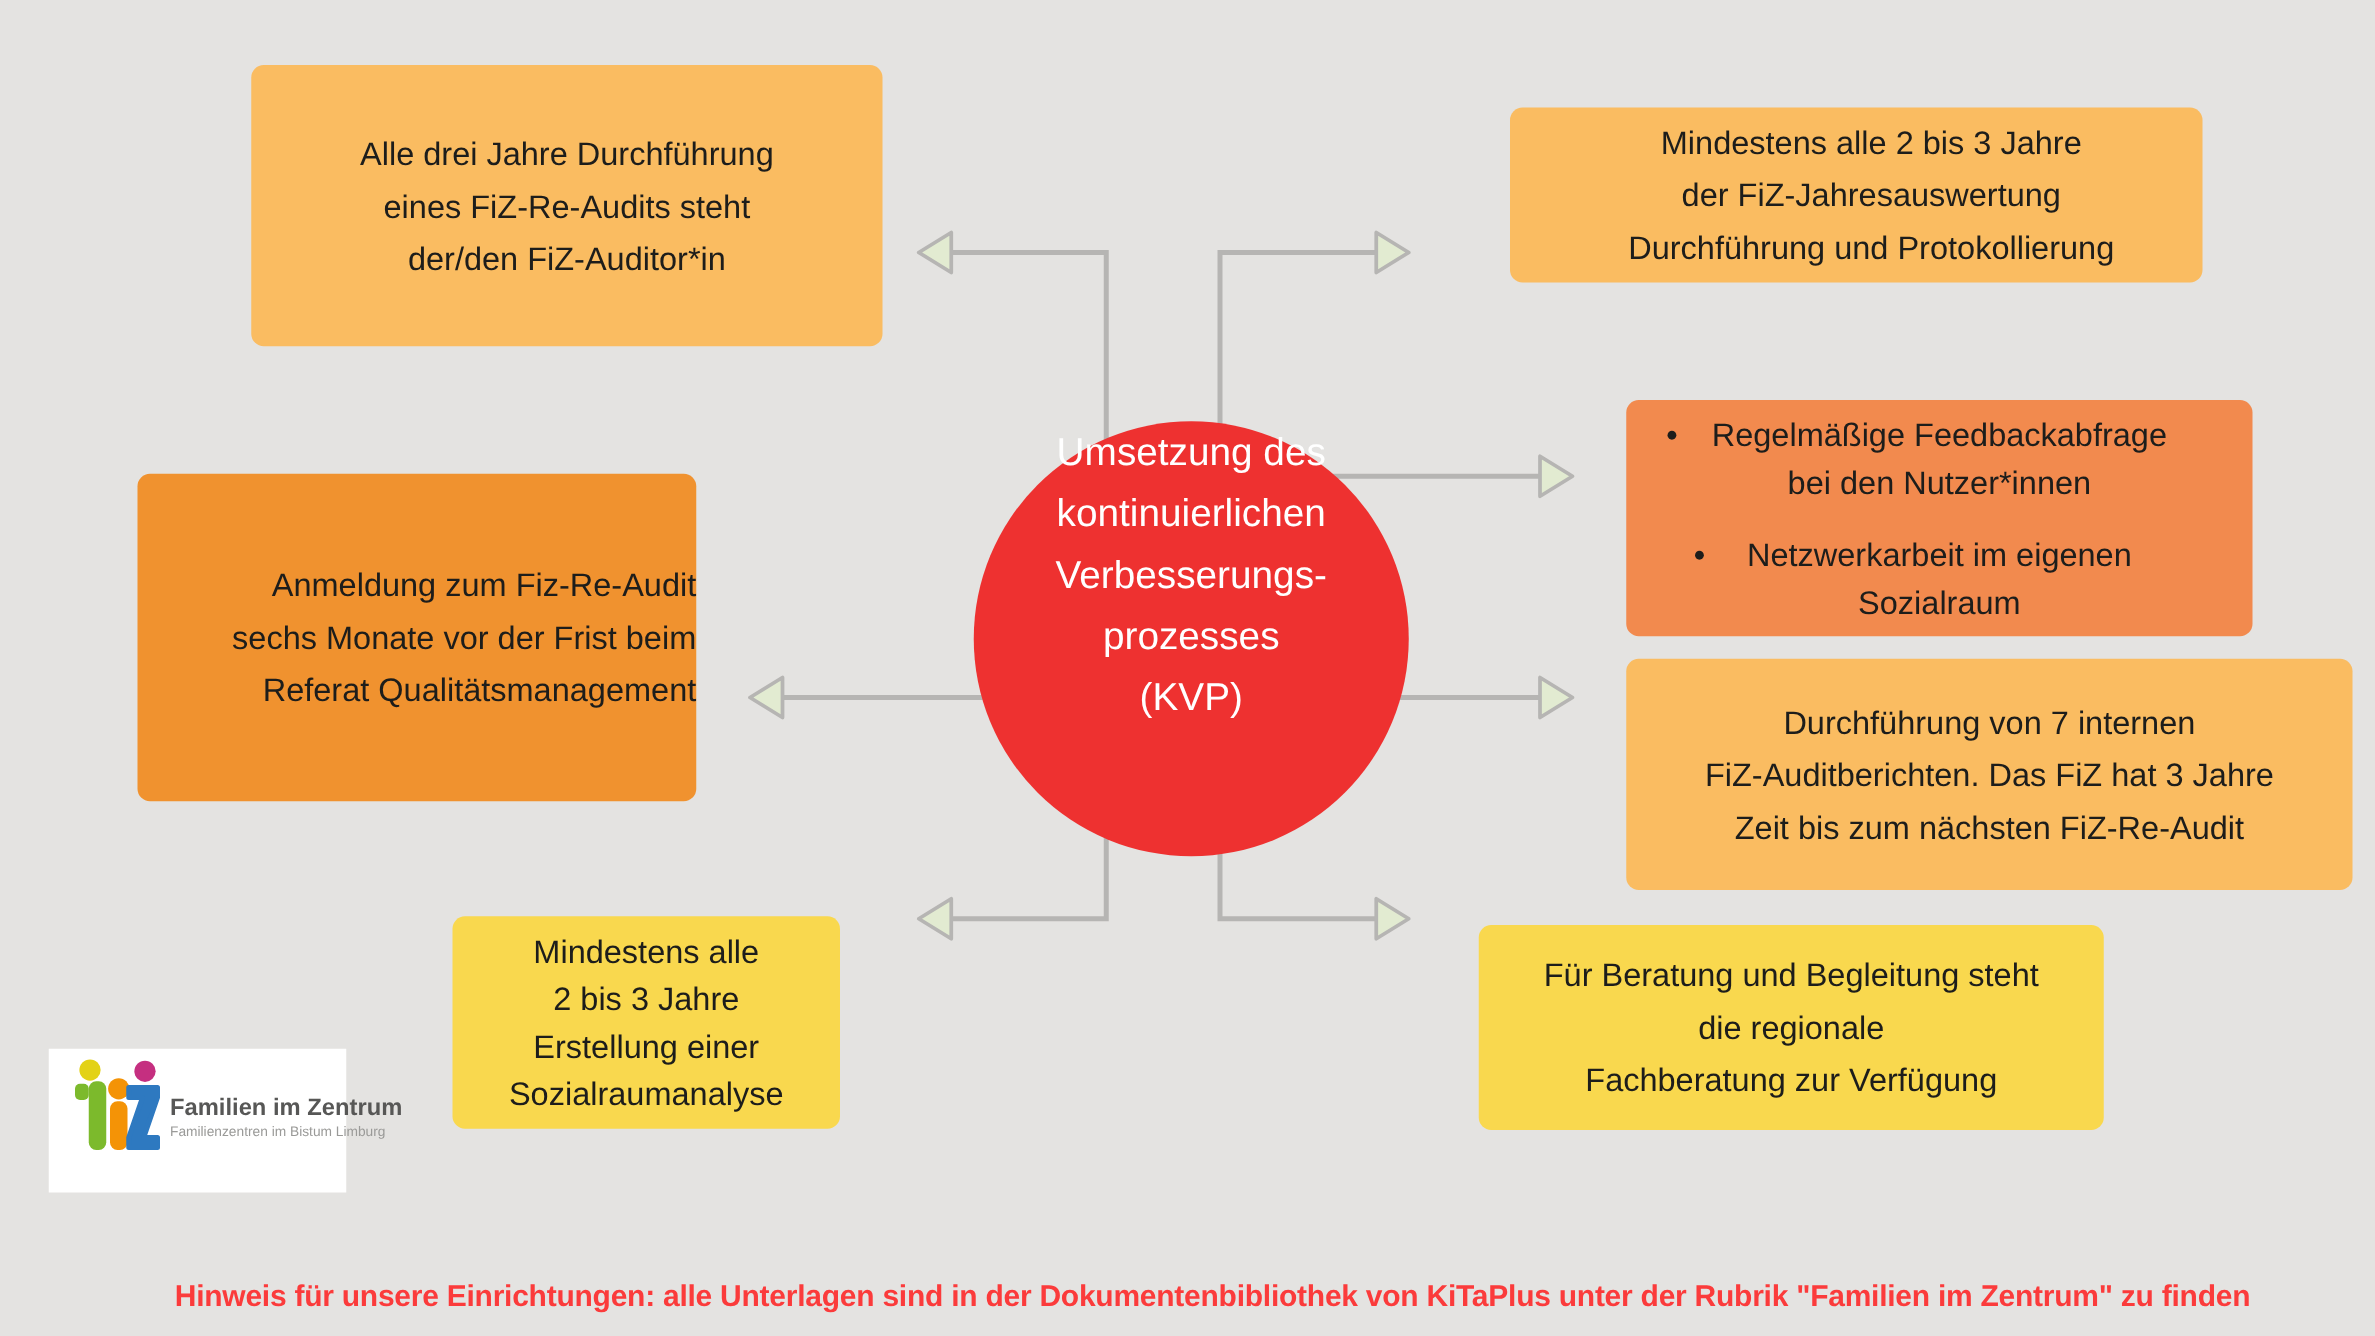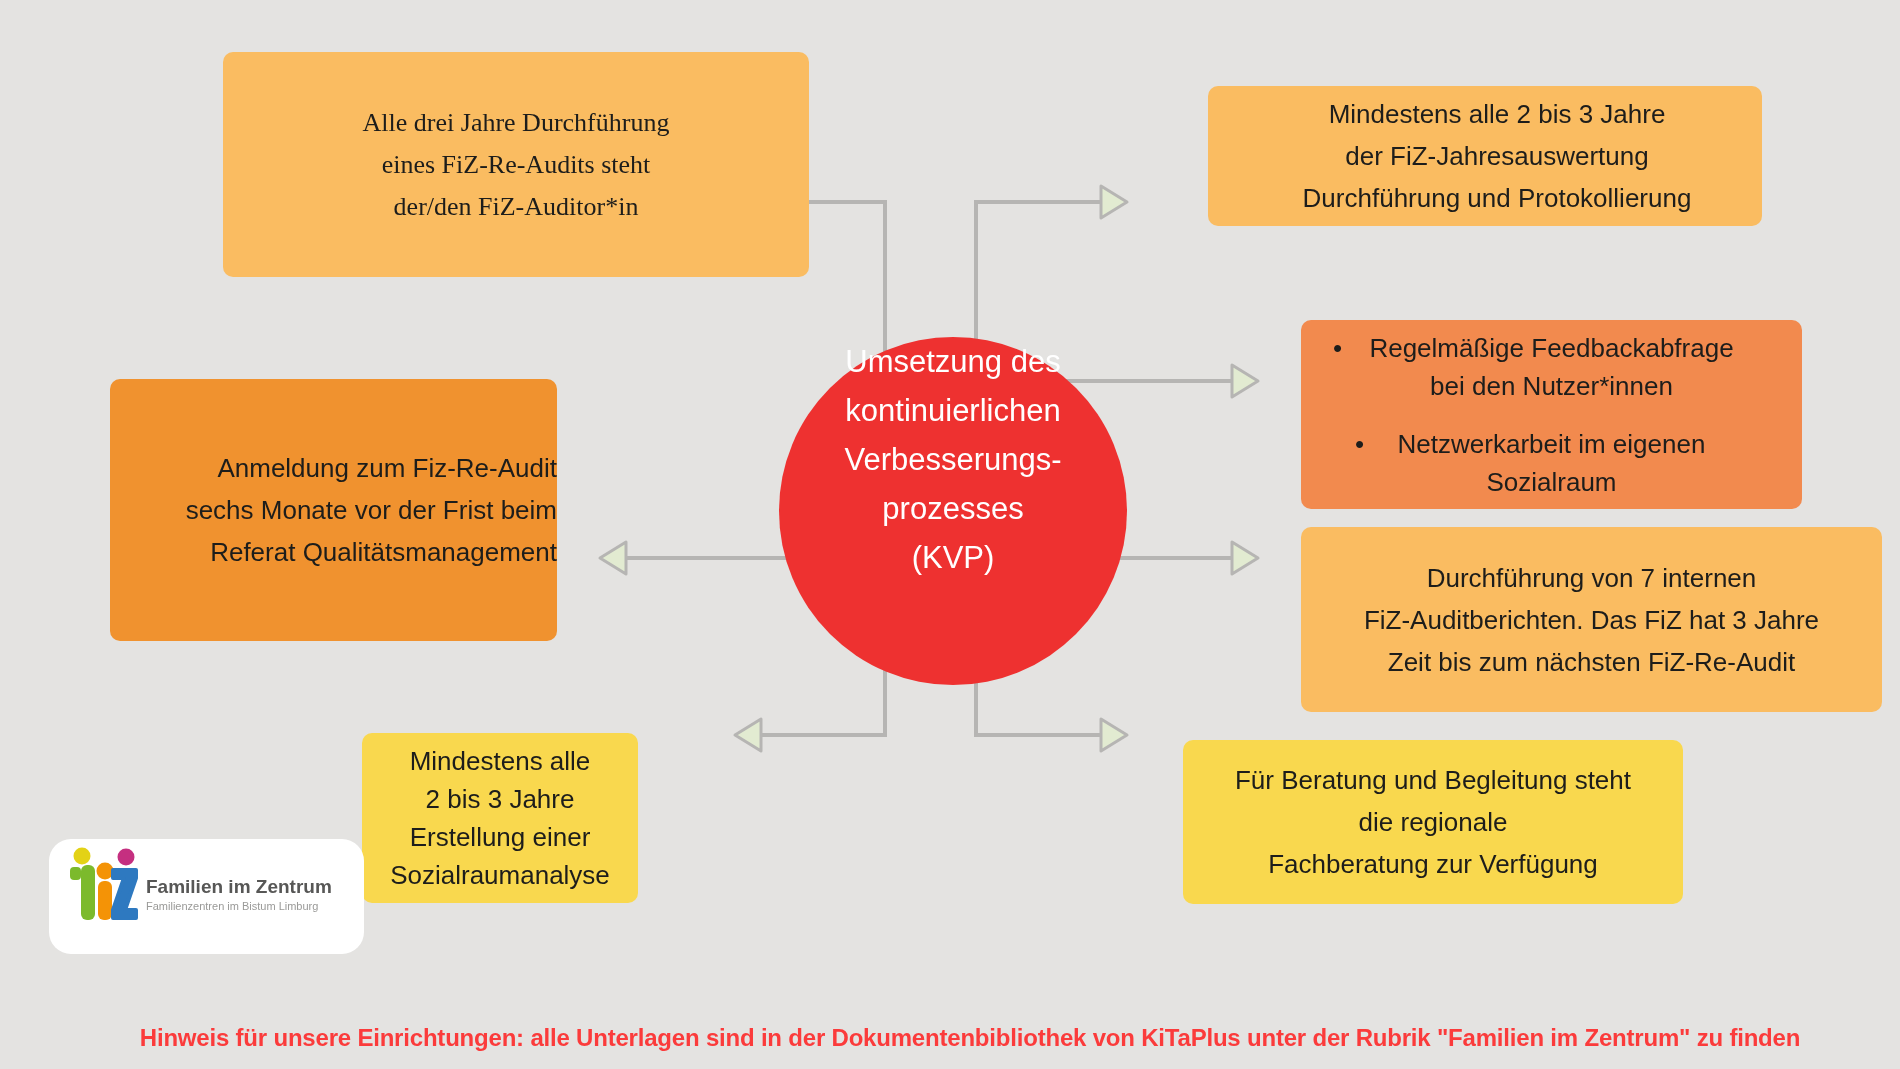--- a/index.html
+++ b/index.html
@@ -3,36 +3,36 @@
 <meta charset="utf-8">
 <style>
   html,body{margin:0;padding:0;background:#e4e3e1;}
   .canvas{position:relative;width:1900px;height:1069px;background:var(--bg,#e4e3e1);
     overflow:hidden;font-family:"Liberation Sans",sans-serif;}
   svg.wires{position:absolute;left:0;top:0;}
   .arrow-line{stroke:var(--arrow_line,#b6b5b3);stroke-width:4;fill:none;}
   .arrow-head{fill:var(--arrow_head,#e2ebd1);stroke:var(--arrow_line,#b6b5b3);stroke-width:3;stroke-linejoin:round;}
   .box{position:absolute;border-radius:10px;display:flex;flex-direction:column;justify-content:center;
     align-items:center;color:var(--text_dark,#1d1d1b);font-size:26px;line-height:42px;text-align:center;}
-  #box-top-left{left:223px;top:52px;width:586px;height:225px;background:var(--box_light,#fabc61);font-family:Liberation Serif, serif;}
+  #box-top-left{left:201px;top:52px;width:505px;height:225px;background:var(--box_light,#fabc61);}
   #box-top-right{left:1208px;top:86px;width:530px;height:140px;background:var(--box_light,#fabc61);padding-left:24px;}
   #box-left{left:110px;top:379px;width:447px;height:262px;background:var(--box_dark,#f0922f);align-items:flex-end;}
   #box-bullets{left:1301px;top:320px;width:501px;height:189px;background:var(--box_salmon,#f28a4e);
     line-height:38px;justify-content:center;}
   #box-right-mid{left:1301px;top:527px;width:581px;height:185px;background:var(--box_light,#fabc61);}
-  #box-bottom-left{left:362px;top:733px;width:276px;height:170px;background:var(--box_yellow,#f9d84e);line-height:38px;}
+  #box-bottom-left{left:362px;top:733px;width:310px;height:170px;background:var(--box_yellow,#f9d84e);line-height:38px;}
   #box-bottom-right{left:1183px;top:740px;width:500px;height:164px;background:var(--box_yellow,#f9d84e);align-items:center;}
   .bullet-item{position:relative;width:100%;margin:10px 0;}
   .bullet-dot{position:absolute;top:0;}
   .bullet-dot.b0{left:32px;}
   .bullet-dot.b1{left:54px;}
   .circle{position:absolute;left:779px;top:337px;width:348px;height:348px;border-radius:50%;
     background:var(--circle_red,#ee3130);color:#ffffff;display:flex;flex-direction:column;
     align-items:center;font-size:31px;line-height:49px;text-align:center;}
-  .logo{position:absolute;left:49px;top:839px;width:315px;height:115px;background:#ffffff;border-radius:22px;}
+  .logo{position:absolute;left:39px;top:839px;width:238px;height:115px;background:#ffffff;}
   .logo-mark{position:absolute;left:8px;top:5px;}
   .lf-yellow{fill:var(--logo_yellow,#e3d216);}
   .lf-green{fill:var(--logo_green,#7cba2c);}
   .lf-orange{fill:var(--logo_orange,#f49306);}
   .lf-magenta{fill:var(--logo_magenta,#c52f80);}
   .lf-blue{fill:var(--logo_blue,#2e79c0);stroke:var(--logo_blue,#2e79c0);stroke-width:4;stroke-linejoin:round;}
   .logo-title{position:absolute;left:97px;top:37px;font-size:19px;font-weight:bold;
     color:var(--logo_title,#575756);white-space:nowrap;}
   .logo-sub{position:absolute;left:97px;top:61px;font-size:11px;
     color:var(--logo_subtitle,#9a9a98);white-space:nowrap;}

